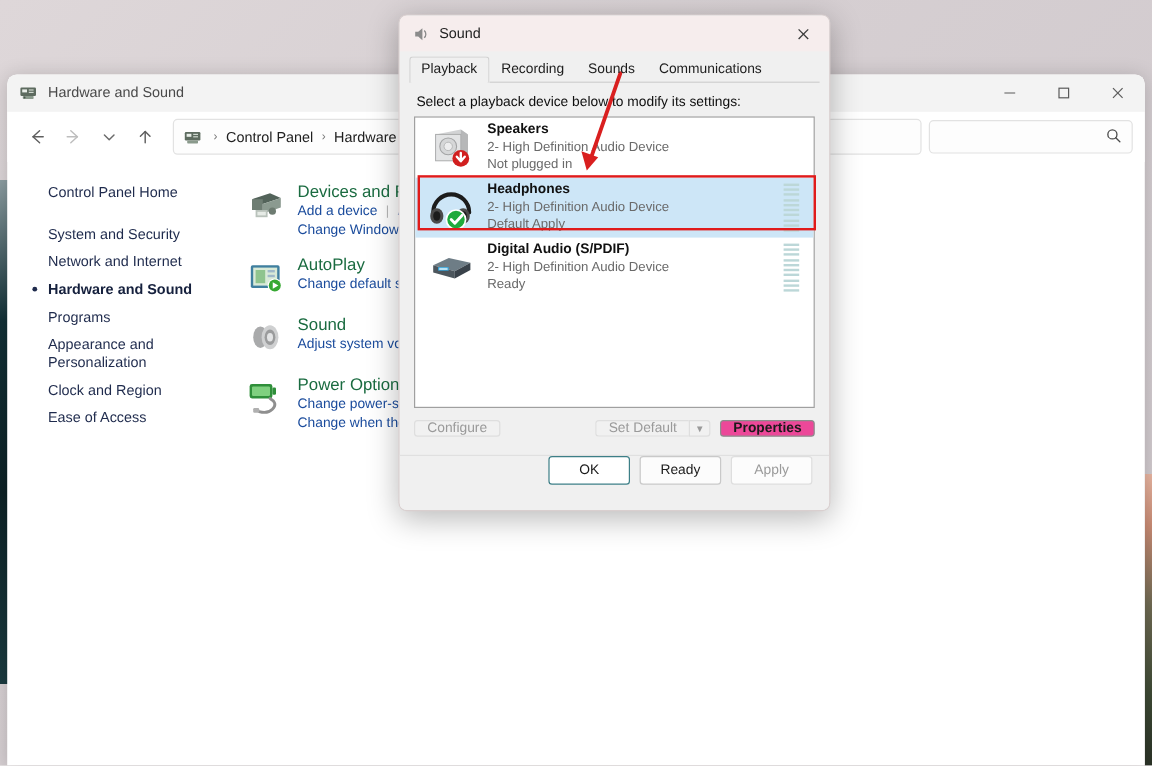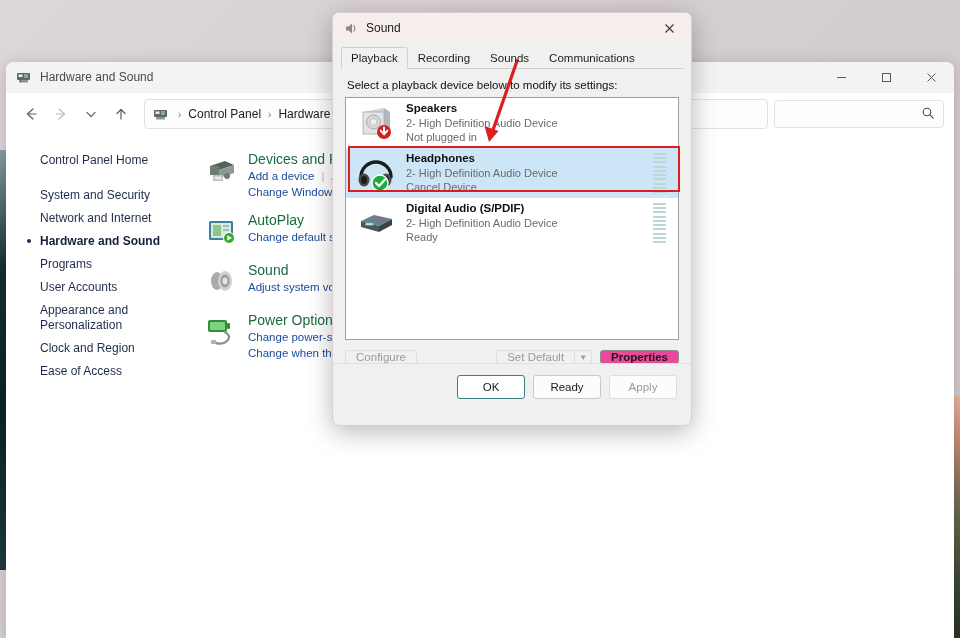--- a/index.html
+++ b/index.html
@@ -316,26 +316,25 @@
   }
   .split-arrow {
     width: 18px; min-width: 18px;
     border-radius: 0 3px 3px 0;
     padding: 0;
     font-size: 8px;
     color: #7a7a7a;
   }
   #dlg-footer {
     position: absolute;
-    left: 0; right: 0; bottom: 16px;
+    left: 0; right: 0; bottom: 0;
     height: 46px;
     background: #f0f0f0;
     border-top: 1px solid #e0e0e0;
     display: flex;
-    align-items: center;
     justify-content: flex-end;
     padding-right: 14px;
     gap: 8px;
     box-sizing: border-box;
   }
   #dlg-footer .btn { min-width: 68px; height: 24px; background:#fcfcfc; }
   #dlg-footer .btn.default { border: 1px solid #3d7f87; background:#ffffff; }
 
   
   #red-box {
@@ -455,23 +454,20 @@
         <span>System and Security</span>
       </div>
       <div class="nav-item">
         <span>Network and Internet</span>
       </div>
       <div class="nav-item current">
         <span>Hardware and Sound</span>
       </div>
       <div class="nav-item">
         <span>Programs</span>
-      </div>
-      <div class="nav-item">
-        <span>User Accounts</span>
       </div>
       <div class="nav-item">
         <span>Appearance and Personalization</span>
       </div>
       <div class="nav-item">
         <span>Clock and Region</span>
       </div>
       <div class="nav-item">
         <span>Ease of Access</span>
       </div>
@@ -632,21 +628,21 @@
           <ellipse cx="10" cy="29" rx="3" ry="4" fill="#1c1c1c"></ellipse>
           <ellipse cx="32" cy="29" rx="5.5" ry="6.5" fill="#4a4a4a"></ellipse>
           <ellipse cx="32" cy="29" rx="3" ry="4" fill="#1c1c1c"></ellipse>
           <circle cx="26" cy="32" r="8" fill="#1eaa3c" stroke="#ffffff" stroke-width="1.4"></circle>
           <path d="M22 32 l3 3 l6 -6.5" fill="none" stroke="#ffffff" stroke-width="2.4" stroke-linecap="round" stroke-linejoin="round"></path>
         </svg>
       </div>
       <div class="dev-text">
         <div class="dev-name">Headphones</div>
         <div class="dev-desc">2- High Definition Audio Device</div>
-        <div class="dev-status">Cancel Device</div>
+        <div class="dev-status">Default Apply</div>
       </div>
       <div class="vu-meter">
         <span></span>
           <span></span>
           <span></span>
           <span></span>
           <span></span>
           <span></span>
           <span></span>
           <span></span>

